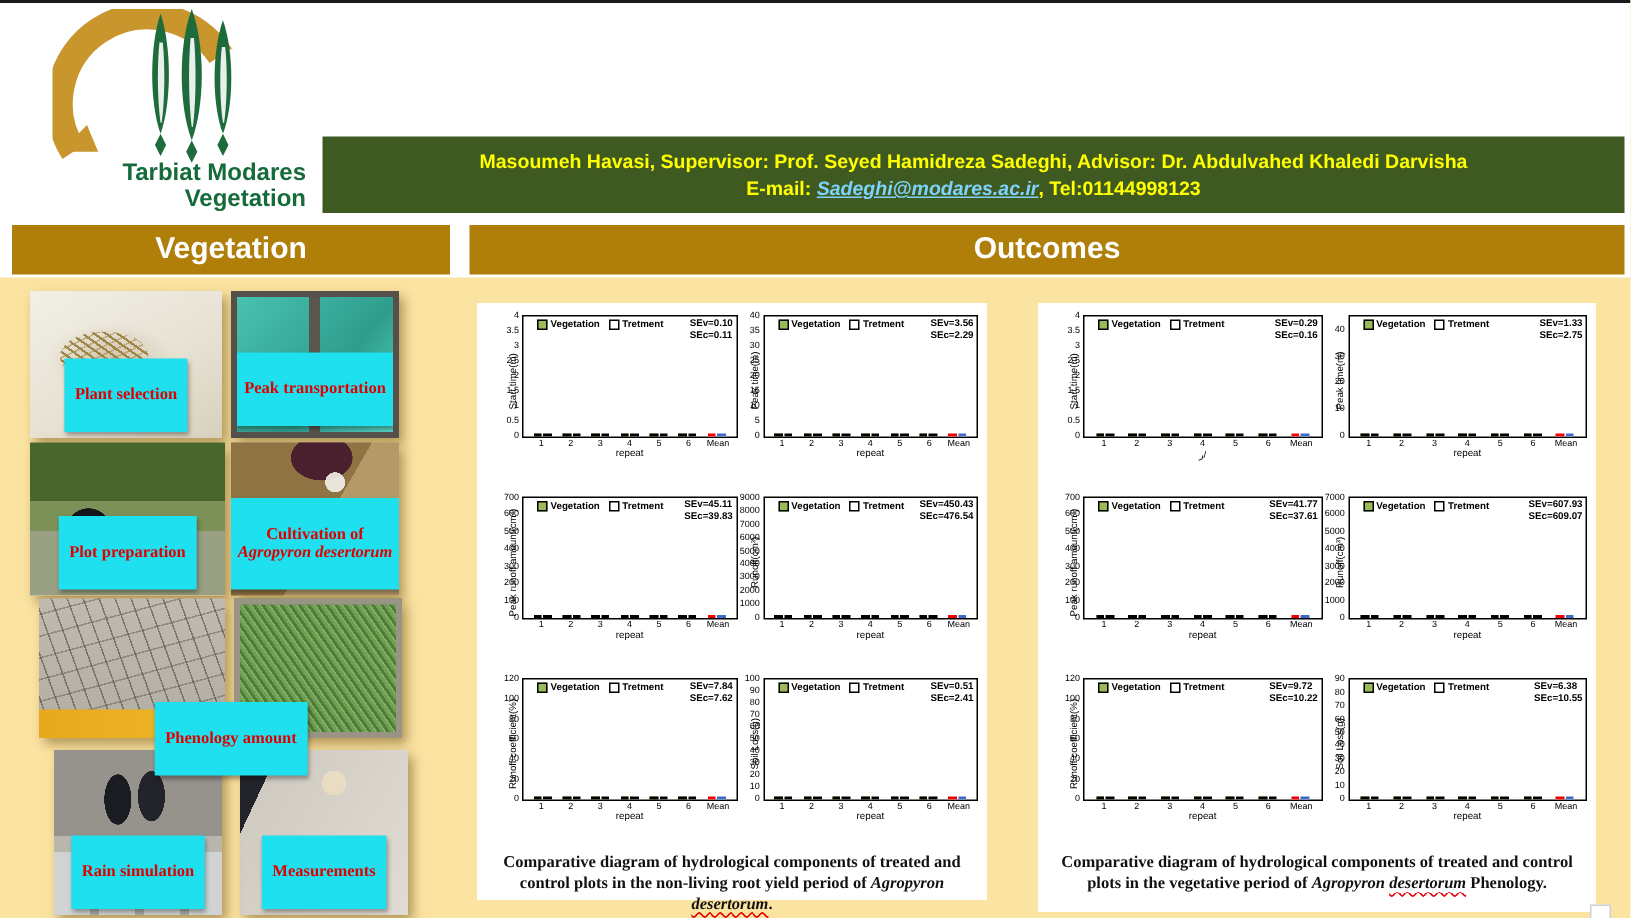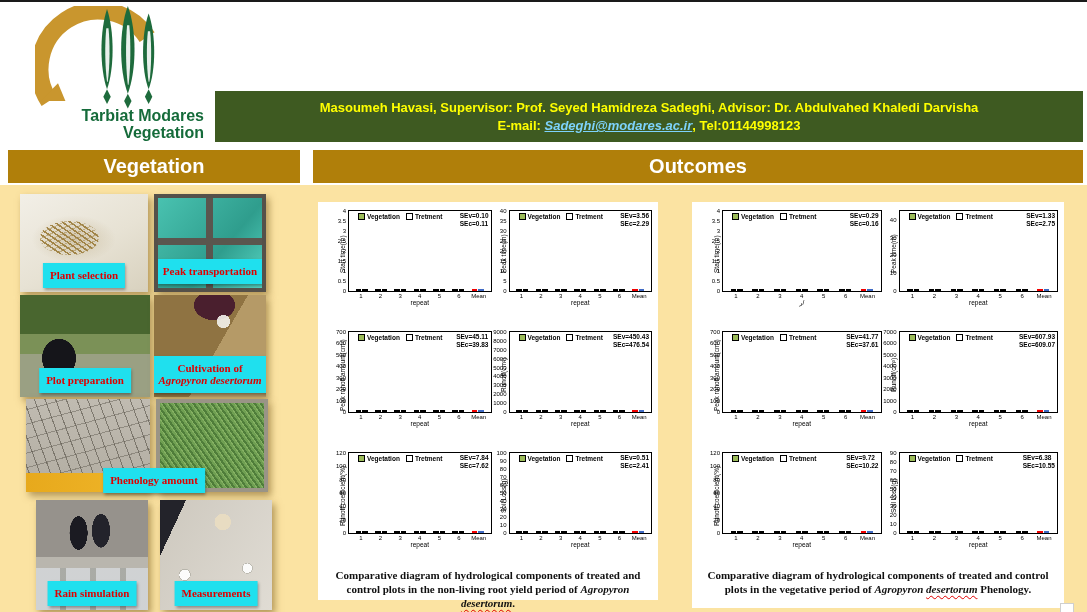--- a/index.html
+++ b/index.html
@@ -22,21 +22,21 @@
   #sec-out{left:313px;width:770px;}
 
   
   .field{position:absolute;left:0;top:183px;width:1087px;height:429px;background:#FBE3A2;}
 
   
   .collage{position:absolute;left:8px;top:184px;width:292px;height:428px;}
   .ph{position:absolute;box-shadow:3px 4px 7px rgba(120,90,30,.55);overflow:hidden;}
   .ph-label{position:absolute;left:50%;transform:translateX(-50%);background:#1FE0EE;color:#E00000;
     font-family:"Liberation Serif",serif;font-weight:bold;font-size:11px;line-height:1.15;text-align:center;
-    padding:6px 7px;white-space:nowrap;box-shadow:1px 2px 3px rgba(0,0,0,.35);z-index:3;}
+    padding:18px 7px;white-space:nowrap;box-shadow:1px 2px 3px rgba(0,0,0,.35);z-index:3;}
   .ph-label .itl{font-style:italic;}
   #ph-plant{left:12px;top:8px;width:128px;height:98px;
     background:radial-gradient(ellipse 60px 34px at 42% 46%,rgba(146,117,57,.28),transparent 70%),
     linear-gradient(150deg,#f2efe7 0%,#e7e2d4 55%,#d8d1be 100%);}
   #ph-plant::before{content:"";position:absolute;left:16%;top:28%;width:46%;height:34%;border-radius:50%;opacity:.9;
     background:repeating-linear-gradient(35deg,transparent 0 3px,#9b7c3a 3px 4.5px),
                repeating-linear-gradient(-25deg,transparent 0 4px,rgba(155,124,58,.55) 4px 5px);}
   #ph-soil{left:146px;top:8px;width:112px;height:98px;border:4px solid #55514a;box-sizing:border-box;
     background:linear-gradient(90deg,transparent 46%,#5a564e 46% 53%,transparent 53%),
                linear-gradient(transparent 44%,#5a564e 44% 52%,transparent 52%),

